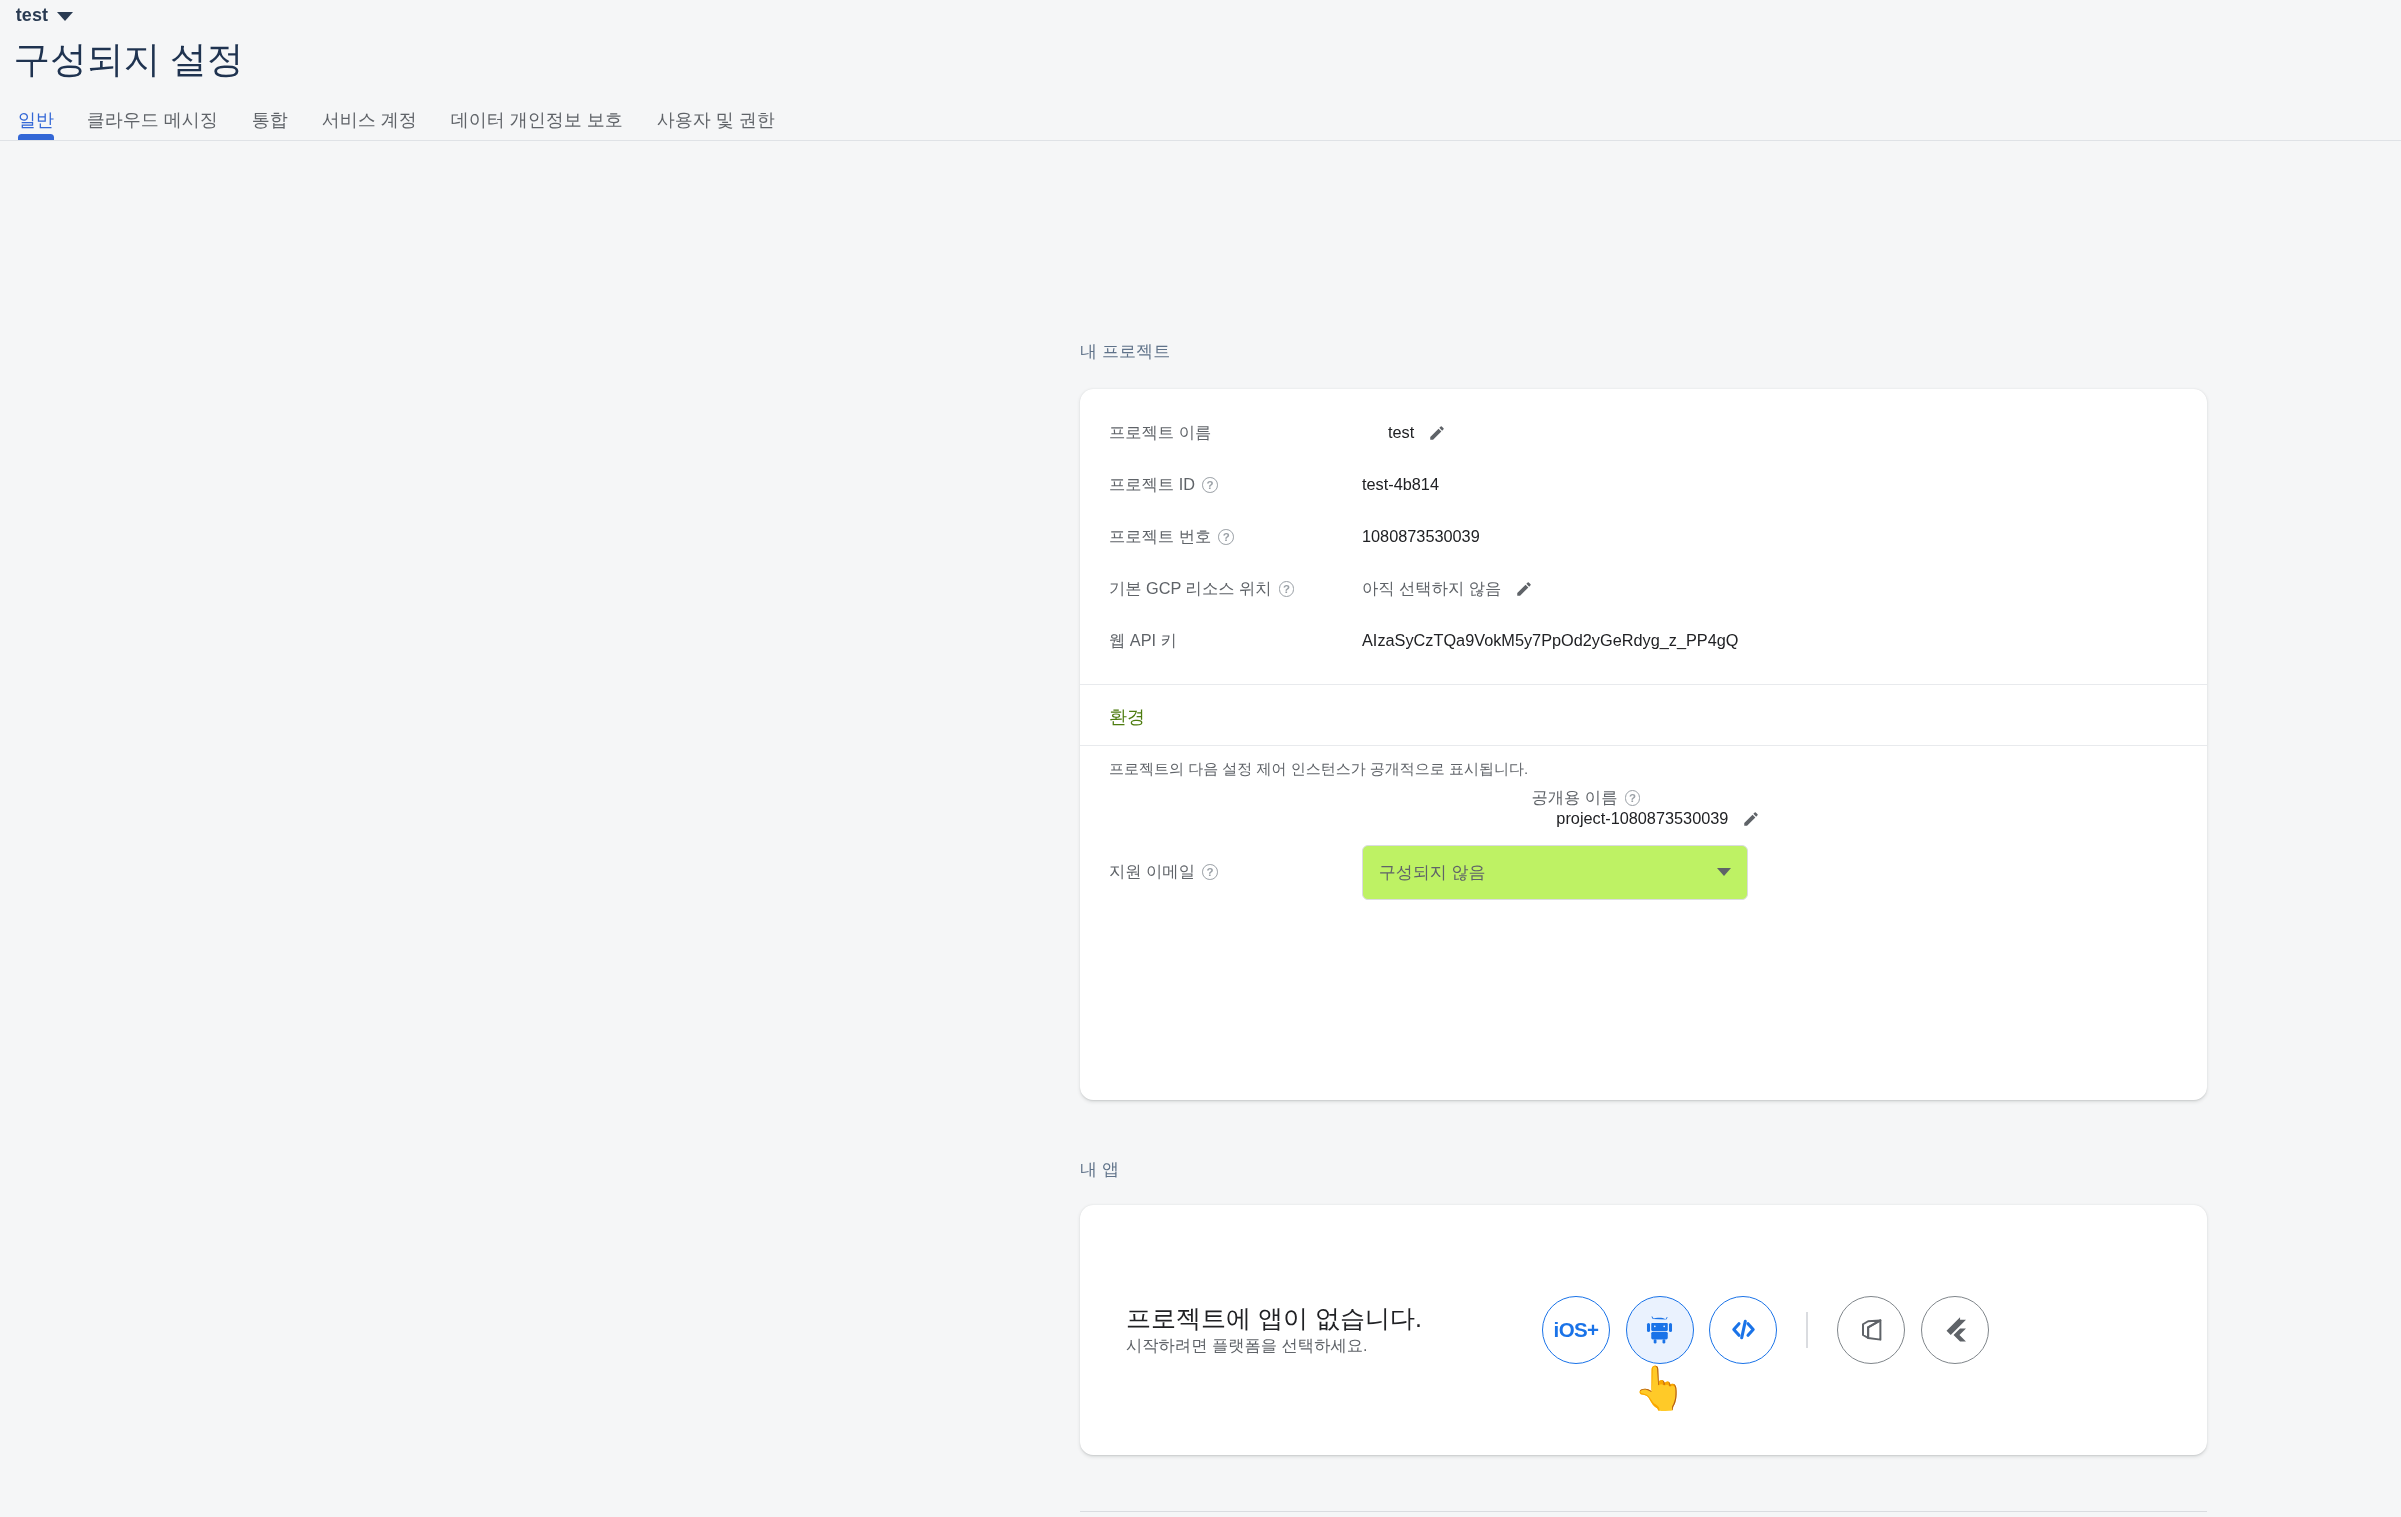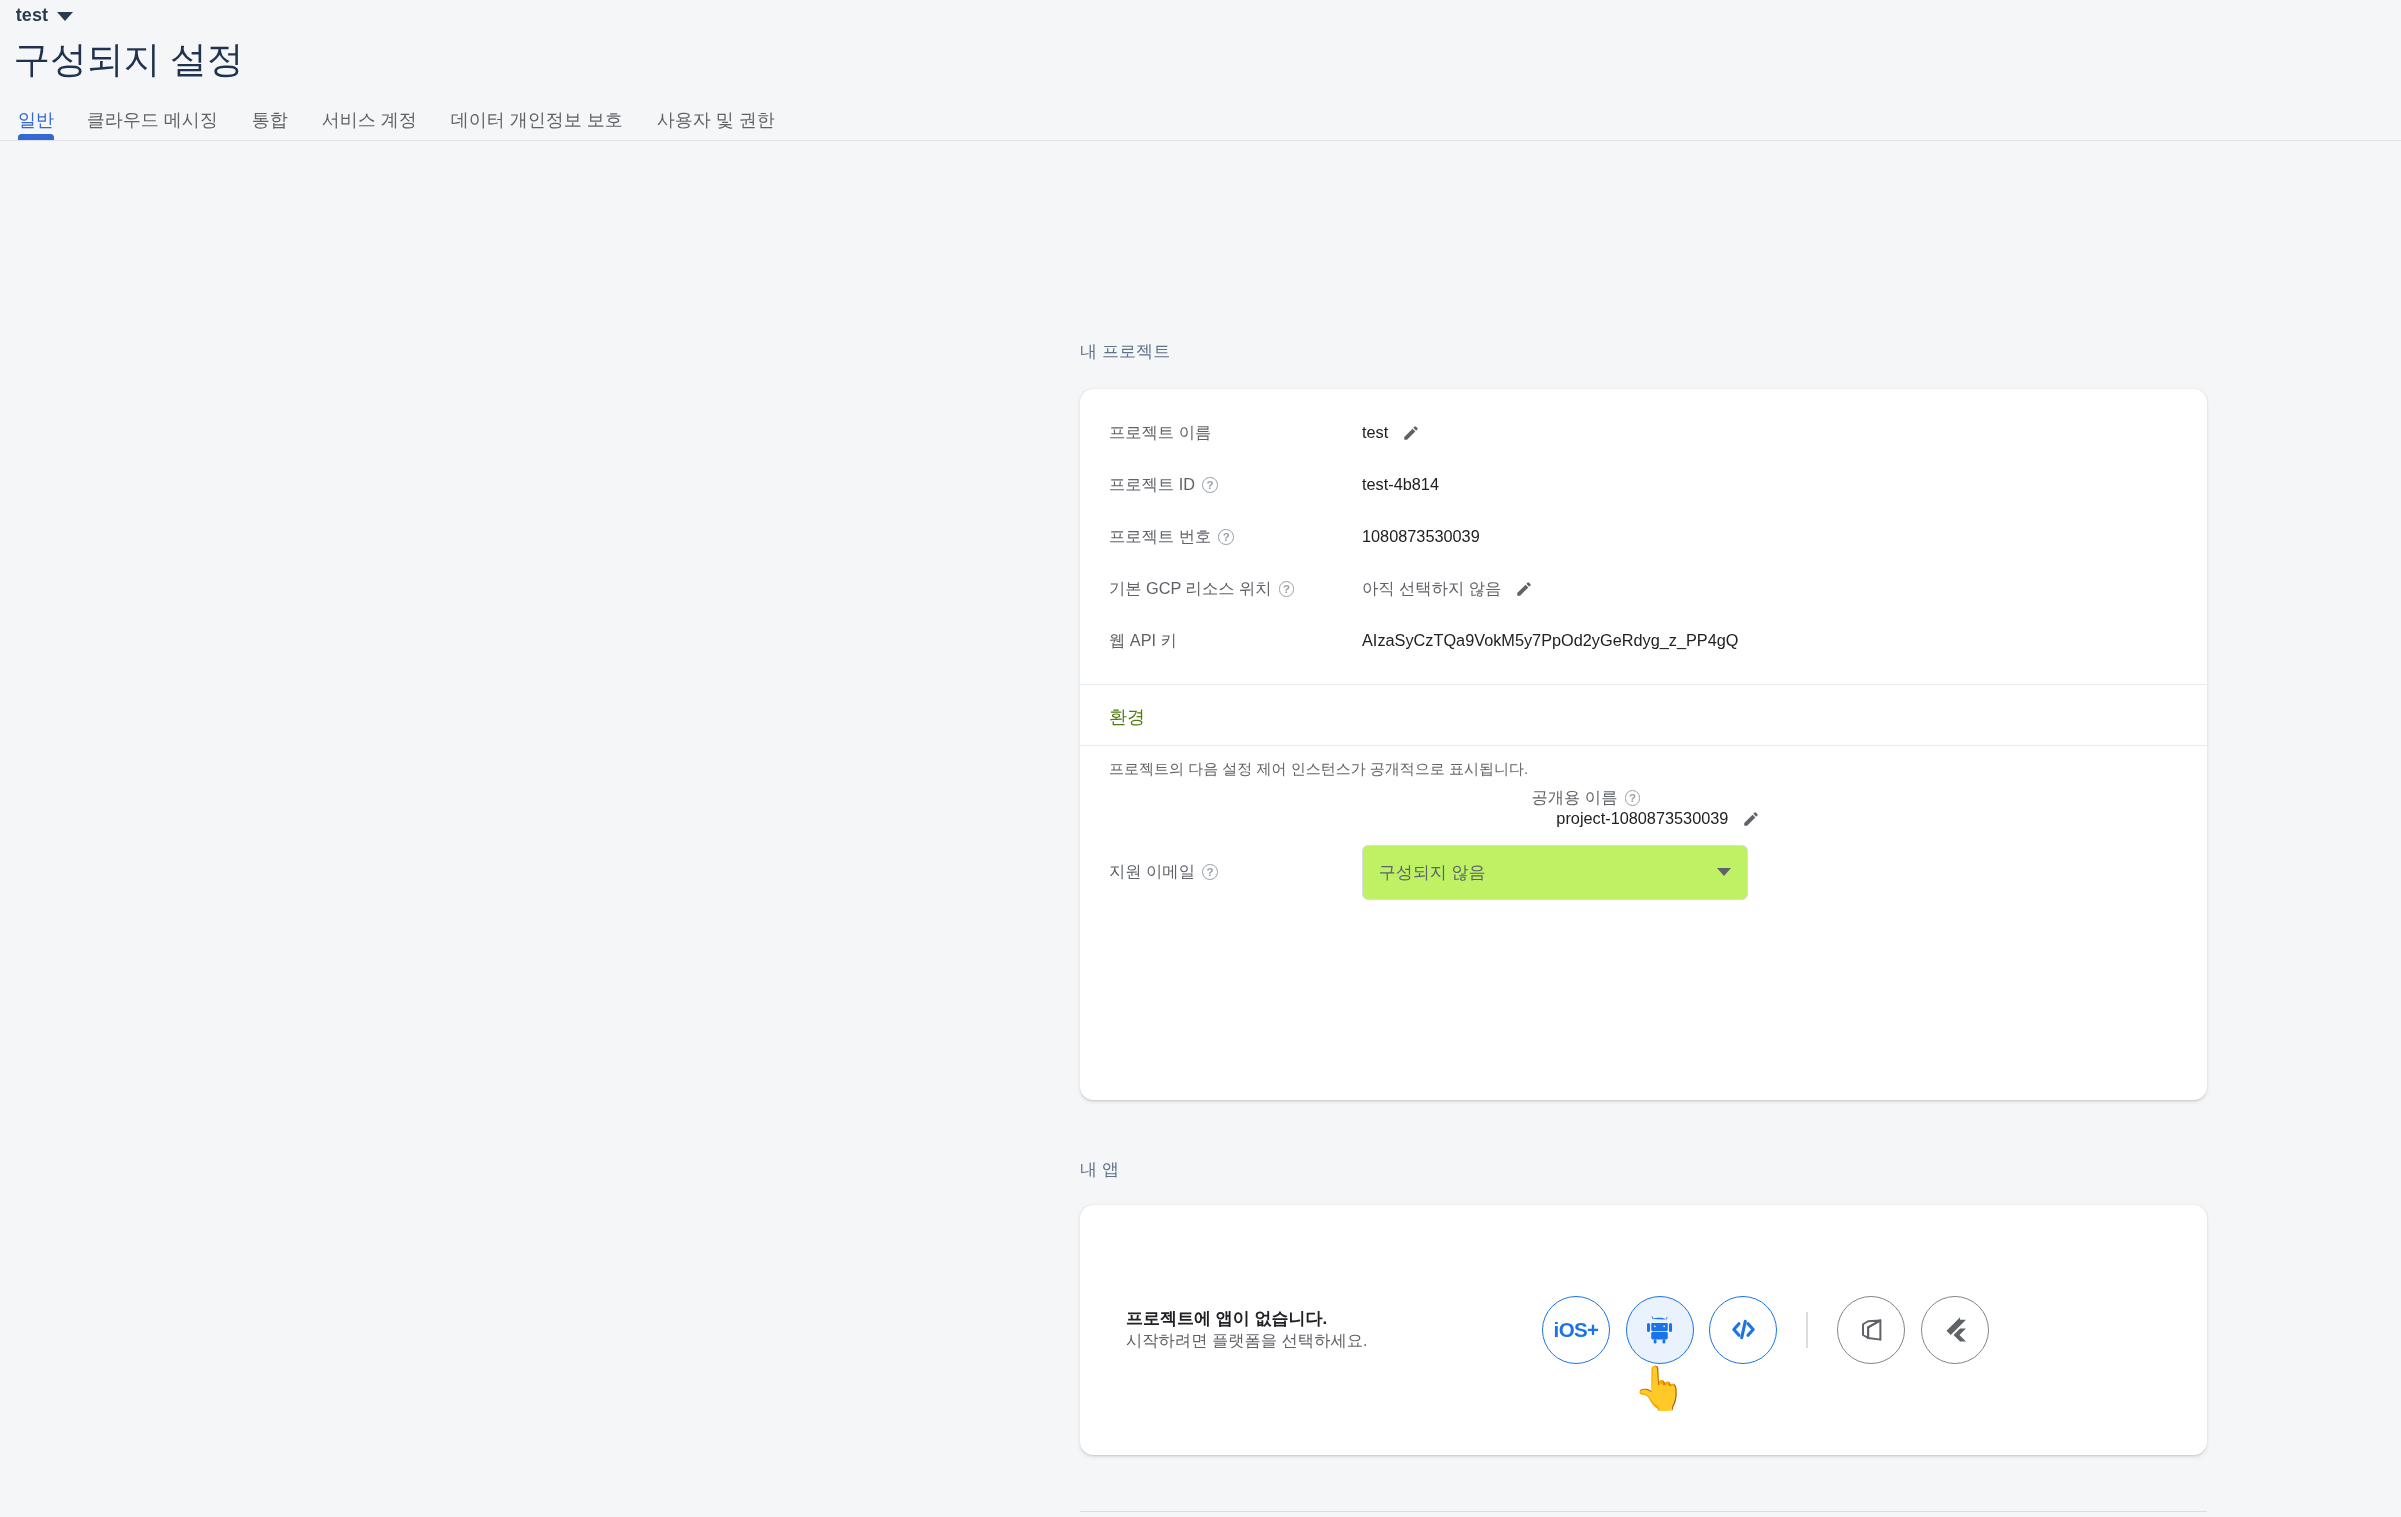--- a/index.html
+++ b/index.html
@@ -183,22 +183,22 @@
 
   
   .apps-inner {
     display: flex;
     align-items: center;
     height: 100%;
     padding-left: 46px;
   }
   .apps-text { width: 416px; }
   .apps-title {
-    font-size: 17px;
-    font-weight: 700;
+    font-size: 25px;
+    font-weight: 400;
     color: #202124;
   }
   .apps-sub { font-size: 16.3px; color: #5f6368; }
 
   .plat-row { display: flex; align-items: center; gap: 15.7px; }
   .plat {
     width: 68px; height: 68px;
     border-radius: 50%;
     border: 1.8px solid #1a73e8;
     display: flex; align-items: center; justify-content: center;
@@ -256,21 +256,21 @@
   <div class="tab">사용자 및 권한</div>
 </div>
 <div class="tabs-rule"></div>
 
 <div class="content">
 
   <div class="section-head" style="left:1080px; top:199px;">내 프로젝트</div>
 
   <div class="card" style="left:1080px; top:248px; width:1127px; height:711px;">
 
-    <div class="row" style="margin-top:18px;">
+    <div class="row" style="margin-top:18px;gap:26px;">
       <div class="lbl">프로젝트 이름</div>
       <div class="val">
         <span>test</span>
         <span class="pencil">
           <svg viewBox="0 0 24 24">
               <path d="M3 17.25V21h3.75L17.81 9.94l-3.75-3.75L3 17.25zM20.71 7.04a1 1 0 000-1.41l-2.34-2.34a1 1 0 00-1.41 0l-1.83 1.83 3.75 3.75 1.83-1.83z"></path>
             </svg>
         </span>
       </div>
     </div>

